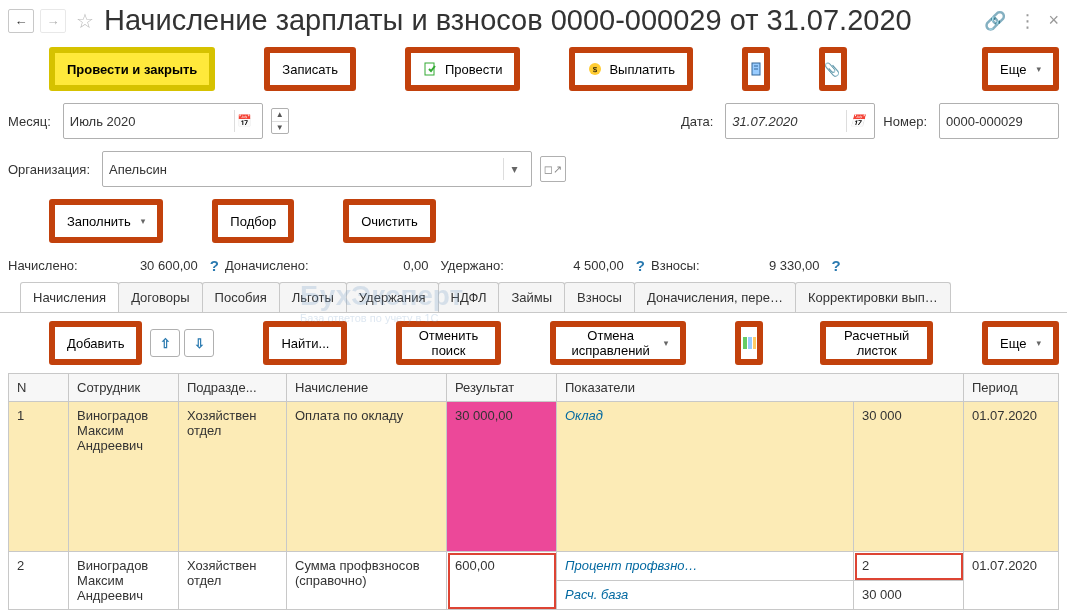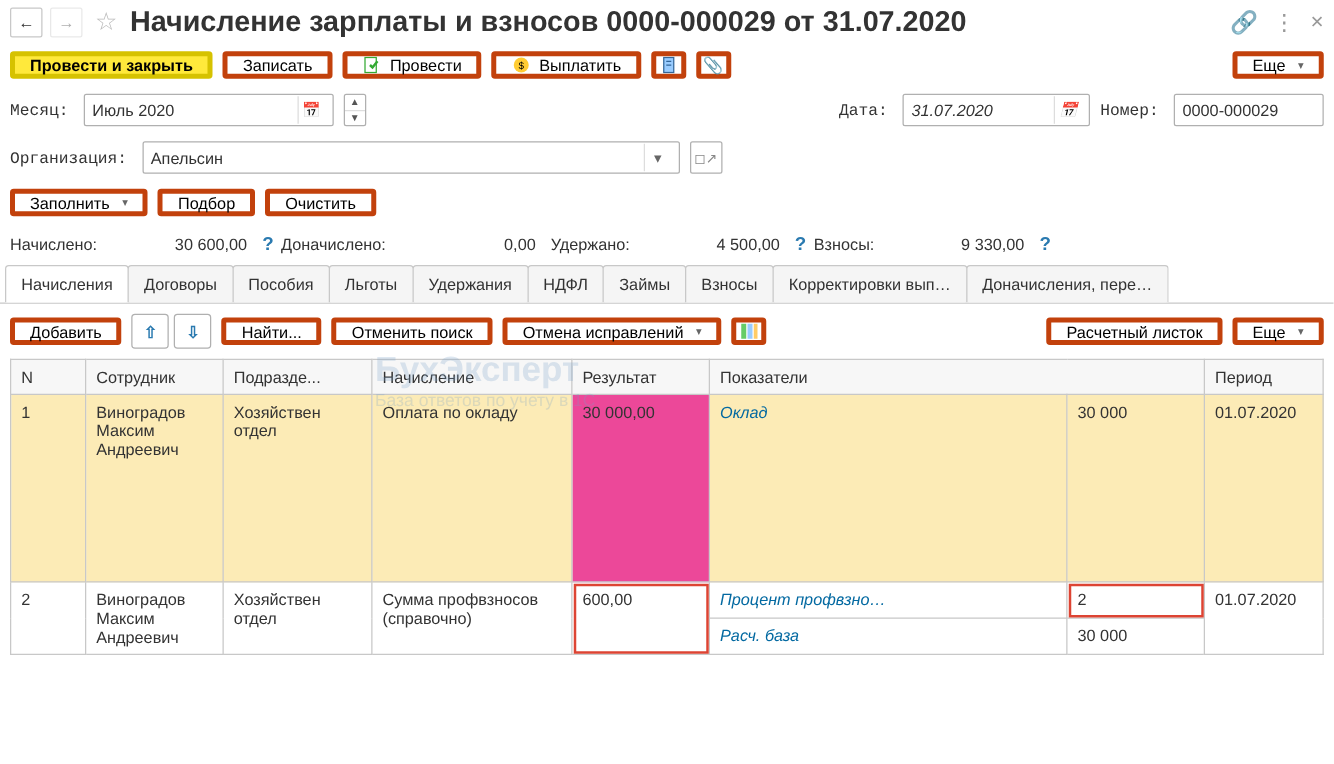--- a/index.html
+++ b/index.html
@@ -27,67 +27,68 @@
     border-radius: 2px;
     cursor: pointer;
   }
   .titlebar .star {
     color: #bbb;
     font-size: 20px;
     cursor: pointer;
     margin: 0 4px;
   }
   .titlebar h1 {
-    font-size: 23px;
-    font-weight: bold;
+    font-size: 29px;
+    font-weight: normal;
     margin: 0;
     flex: 1;
     white-space: nowrap;
   }
   .titlebar .right-icons { display: flex; gap: 12px; align-items: center; }
   .titlebar .ricon { color: #999; font-size: 18px; cursor: pointer; }
   .toolbar {
     display: flex;
     align-items: center;
     padding: 6px 8px;
     gap: 8px;
   }
   .btn {
-    height: 22px;
+    height: 44px;
     padding: 0 12px;
-    border: 4px solid #c2410c;
+    border: 6px solid #c2410c;
     background: #fff;
     border-radius: 3px;
     display: inline-flex;
     align-items: center;
     gap: 6px;
     cursor: pointer;
     font-size: 13px;
+    margin-left: 41px;
   }
   .btn-yellow {
     background: #ffe93b;
     border-color: #d6c200;
     font-weight: bold;
   }
   .btn-icon {
     width: 28px;
     padding: 0;
     justify-content: center;
   }
   .btn .caret { font-size: 9px; color: #666; margin-left: 4px;}
   .spacer { flex: 1; }
   .fields {
     display: flex;
     align-items: center;
     padding: 6px 8px;
     gap: 8px;
   }
-  .fields label { margin-right: 4px; font-family: Liberation Mono, monospace; }
+  .fields label { margin-right: 4px; }
   .input {
-    height: 26px;
+    height: 36px;
     border: 1px solid #b0b0b0;
     background: #fff;
     padding: 0 6px;
     display: inline-flex;
     align-items: center;
     border-radius: 2px;
   }
   .input.month { width: 200px; }
   .input.date { width: 150px; font-style: italic; }
   .input.number { width: 120px; }
@@ -135,21 +136,21 @@
   .totals .q {
     color: #2a7ab0;
     font-weight: bold;
     cursor: pointer;
     font-size: 15px;
   }
 
   .tabs {
     display: flex;
     border-bottom: 1px solid #c8c8c8;
-    padding: 0 4px;
+    padding: 0 20px;
     gap: 0;
   }
   .tab {
     padding: 7px 12px;
     border: 1px solid #c8c8c8;
     border-bottom: none;
     background: #f5f5f5;
     cursor: pointer;
     border-radius: 3px 3px 0 0;
     margin-right: -1px;
@@ -191,38 +192,38 @@
   table.grid th {
     background: #f7f7f7;
     font-weight: normal;
   }
   tr.yellowrow td { background: #fcebb6; }
   tr.row2 td { background: #fff; }
   td.num { text-align: right; }
   td.indic { font-style: italic; color: #0369a1; }
   .col-n{width:60px;}
   .col-emp{width:110px;}
-  .col-dep{width:119px;}
+  .col-dep{width:108px;}
   .col-accr{width:160px;}
   .col-res{width:110px;}
   .col-ind{width:170px;}
   .col-indval{width:110px;}
   .col-period{width:95px;}
   .highlight-res, .highlight-indval {
     outline: 2px solid #d43; outline-offset: -3px;
   }
   .watermark {
     position: absolute;
     left: 300px; top: 280px;
     font-size: 28px;
     color: rgba(120,160,200,0.25);
     pointer-events: none;
     font-weight: bold;
   }
-  .watermark small{display:block;font-size:14px;font-weight:normal;}
+  .watermark small{display:block;font-size:11px;font-weight:normal;}
   .wrap{position:relative;}
   svg.icon{width:16px;height:16px;}
 </style>
 </head>
 <body>
 <div class="wrap">
 
 <div class="titlebar">
   <span class="navbtn">←</span>
   <span class="navbtn" style="opacity:.4">→</span>
@@ -327,22 +328,22 @@
 
 <div class="tabs">
   <div class="tab active">Начисления</div>
   <div class="tab">Договоры</div>
   <div class="tab">Пособия</div>
   <div class="tab">Льготы</div>
   <div class="tab">Удержания</div>
   <div class="tab">НДФЛ</div>
   <div class="tab">Займы</div>
   <div class="tab">Взносы</div>
+  <div class="tab">Доначисления, пере…</div>
   <div class="tab">Корректировки вып…</div>
-  <div class="tab">Доначисления, пере…</div>
 </div>
 
 <div class="tabtoolbar">
   <button class="btn">Добавить</button>
   <div class="group">
     <span class="arrowbtn">⇧</span>
     <span class="arrowbtn">⇩</span>
   </div>
   <button class="btn">Найти...</button>
   <button class="btn">Отменить поиск</button>

